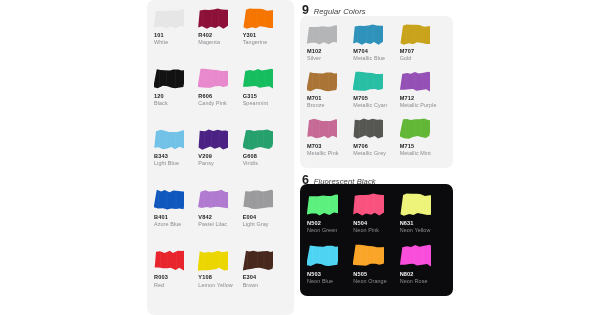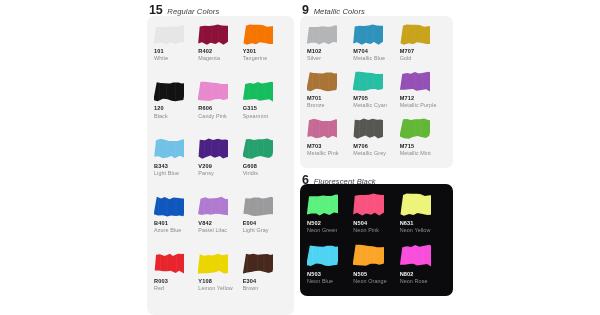--- a/index.html
+++ b/index.html
@@ -133,24 +133,20 @@
   .panel-dark .code { color: #f2f2f4; }
   .panel-dark .name { color: #8e8e95; }
 </style>
 </head>
 <body>
 
 <div id="page">
   <div class="content">
 
     <div class="col-left">
-      <div class="sec-head">
-        <span class="sec-count">15</span>
-        <span class="sec-title">Regular Colors</span>
-      </div>
       <div class="panel panel-light panel-regular">
         <div class="grid grid-regular">
             <div class="cell">
               <div class="swatch-wrap">
                 <svg viewBox="0 0 100 70" preserveAspectRatio="none" class="swatch">
                   <path d="M 6.585755315500686 9.90023148148148 L 21.052110890652557 10.16057098765432 L 36.485544655104846 10.05054012345679 L 51.52803191749951 7.792361111111111 L 66.30302946796002 9.274922839506173 L 78.52658668920243 9.053780864197531 L 92.95179000097983 4.351157407407407 L 109.14654063786008 6.0559413580246915 L 100.11803412208505 61.562345679012346 L 86.83480611894964 59.63715706447188 L 72.0495205026455 67.30867626886146 L 55.45353529786401 61.08307613168724 L 40.4419122330002 68.39245541838135 L 29.668972295708407 62.483727709190674 L 13.937184621791104 62.64084362139918 L -0.5806112825788751 65.74034636488341 Z" fill="#e6e6e7"></path>
                   <rect x="18.510322359396433" y="8" width="2.2" height="54" fill="#ffffff" opacity="0.07"></rect>
                   <rect x="40.19883401920439" y="8" width="2.2" height="54" fill="#ffffff" opacity="0.07"></rect>
                   <rect x="69.04578189300412" y="8" width="2.2" height="54" fill="#ffffff" opacity="0.07"></rect>
                 </svg>
@@ -327,21 +323,21 @@
               <div class="name">Brown</div>
             </div>
           </div>
       </div>
     </div>
 
     <div class="col-right">
 
       <div class="sec-head">
         <span class="sec-count">9</span>
-        <span class="sec-title">Metallic Colors</span>
+        <span class="sec-title">Regular Colors</span>
       </div>
       <div class="panel panel-light panel-metallic" style="height:152px">
         <div class="grid grid-metallic">
             <div class="cell">
               <div class="swatch-wrap">
                 <svg viewBox="0 0 100 70" preserveAspectRatio="none" class="swatch">
                   <path d="M 6.585755315500686 9.90023148148148 L 21.052110890652557 10.16057098765432 L 36.485544655104846 10.05054012345679 L 51.52803191749951 7.792361111111111 L 66.30302946796002 9.274922839506173 L 78.52658668920243 9.053780864197531 L 92.95179000097983 4.351157407407407 L 109.14654063786008 6.0559413580246915 L 100.11803412208505 61.562345679012346 L 86.83480611894964 59.63715706447188 L 72.0495205026455 67.30867626886146 L 55.45353529786401 61.08307613168724 L 40.4419122330002 68.39245541838135 L 29.668972295708407 62.483727709190674 L 13.937184621791104 62.64084362139918 L -0.5806112825788751 65.74034636488341 Z" fill="#b4b5b7"></path>
                   <rect x="18.510322359396433" y="8" width="2.2" height="54" fill="#ffffff" opacity="0.07"></rect>
                   <rect x="40.19883401920439" y="8" width="2.2" height="54" fill="#ffffff" opacity="0.07"></rect>
                   <rect x="69.04578189300412" y="8" width="2.2" height="54" fill="#ffffff" opacity="0.07"></rect>

